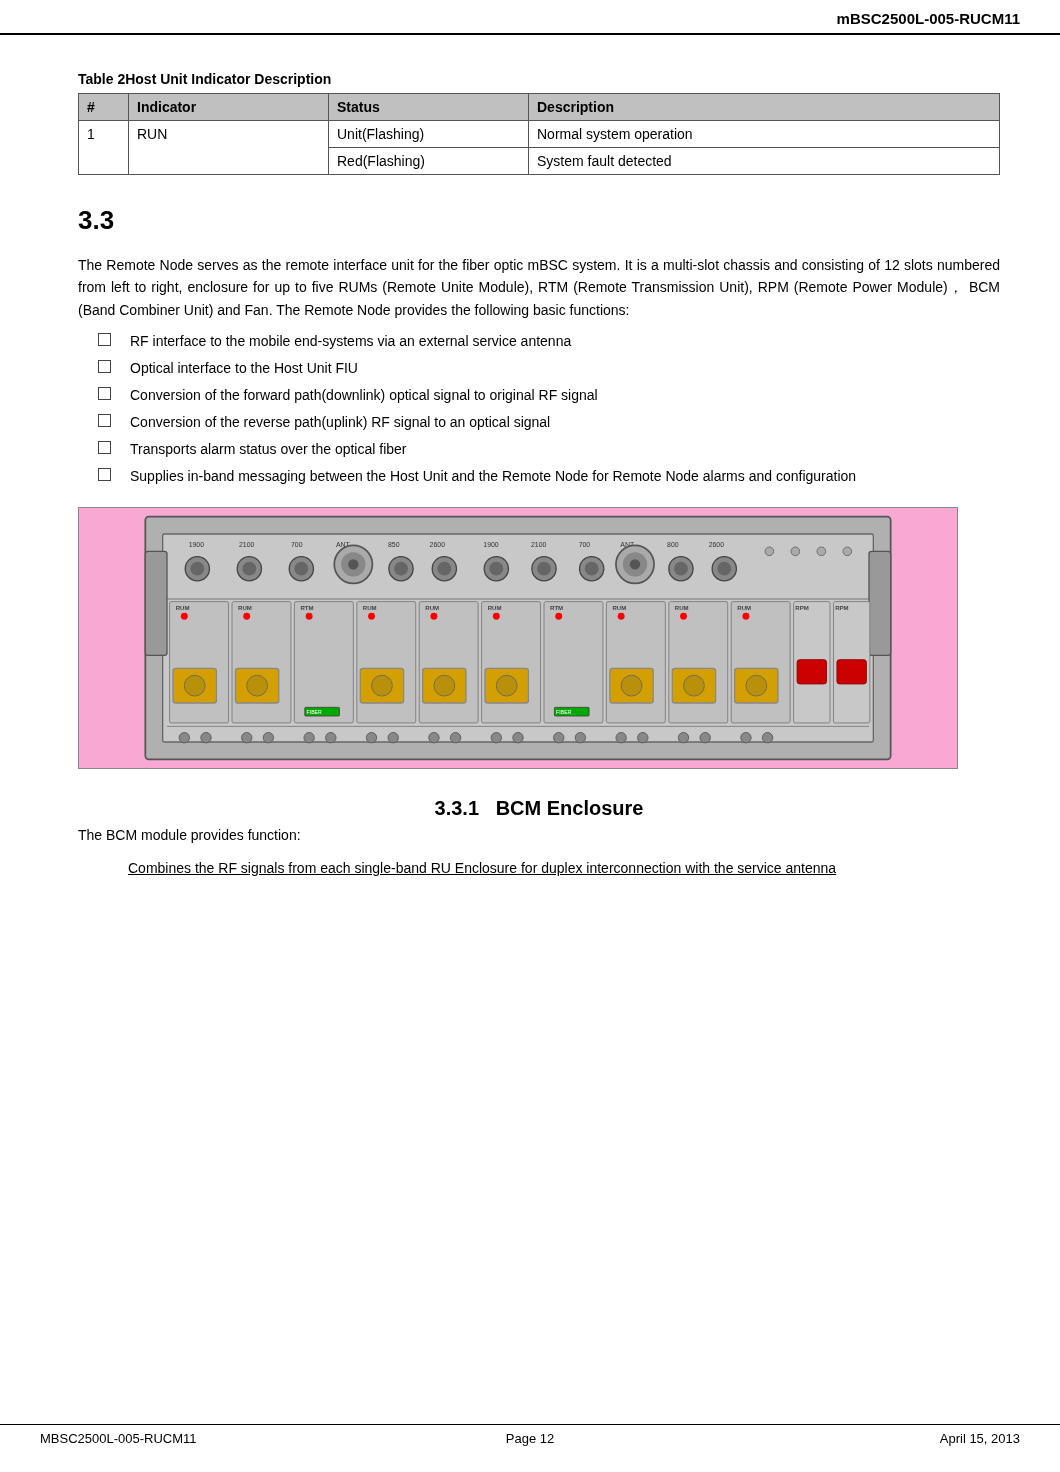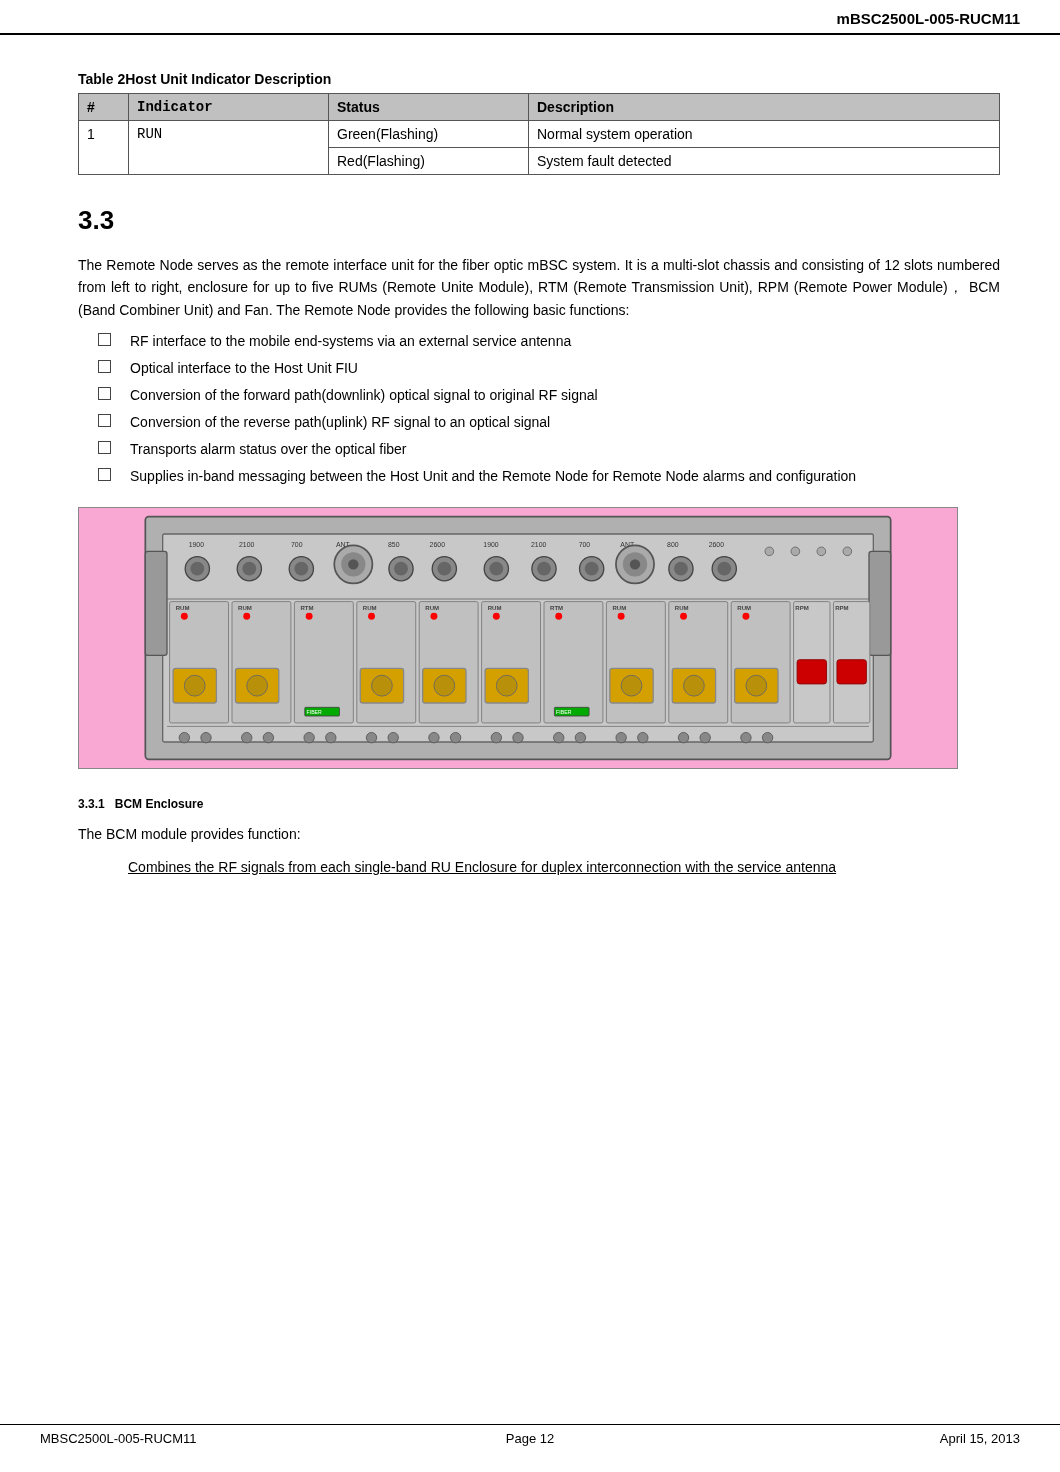--- a/index.html
+++ b/index.html
@@ -54,21 +54,21 @@
       padding: 5px 8px;
       font-weight: bold;
       text-align: left;
     }
     table td {
       border: 1px solid #555;
       padding: 5px 8px;
       vertical-align: top;
     }
     .col-num { width: 50px; }
-    .col-indicator { width: 200px; font-family: Liberation Mono, monospace; }
+    .col-indicator { width: 200px; }
     .col-status { width: 200px; }
     .col-desc { width: auto; }
 
     
     .section-heading {
       font-size: 26px;
       font-weight: bold;
       margin-top: 30px;
       margin-bottom: 18px;
       display: flex;
@@ -79,24 +79,25 @@
       font-size: 26px;
       font-weight: bold;
     }
     .section-title {
       font-size: 26px;
       font-weight: bold;
     }
 
     
     .subsection-heading {
-      font-size: 12px;
+      font-size: 20px;
       font-weight: bold;
       margin-top: 28px;
-      margin-bottom: 12px;
+      margin-bottom: 4px;
+      text-align: center;
     }
 
     
     .body-para {
       font-size: 14px;
       line-height: 1.6;
       margin-bottom: 10px;
       text-align: justify;
     }
 
@@ -183,21 +184,21 @@
           <th class="col-num">#</th>
           <th class="col-indicator">Indicator</th>
           <th class="col-status">Status</th>
           <th class="col-desc">Description</th>
         </tr>
       </thead>
       <tbody>
         <tr>
           <td class="col-num" rowspan="2">1</td>
           <td class="col-indicator" rowspan="2">RUN</td>
-          <td class="col-status">Green(Flashing)</td>
+          <td class="col-status">Unit(Flashing)</td>
           <td class="col-desc">Normal system operation</td>
         </tr>
         <tr>
           <td class="col-status">Red(Flashing)</td>
           <td class="col-desc">System fault detected</td>
         </tr>
       </tbody>
     </table>
   </div>
 

